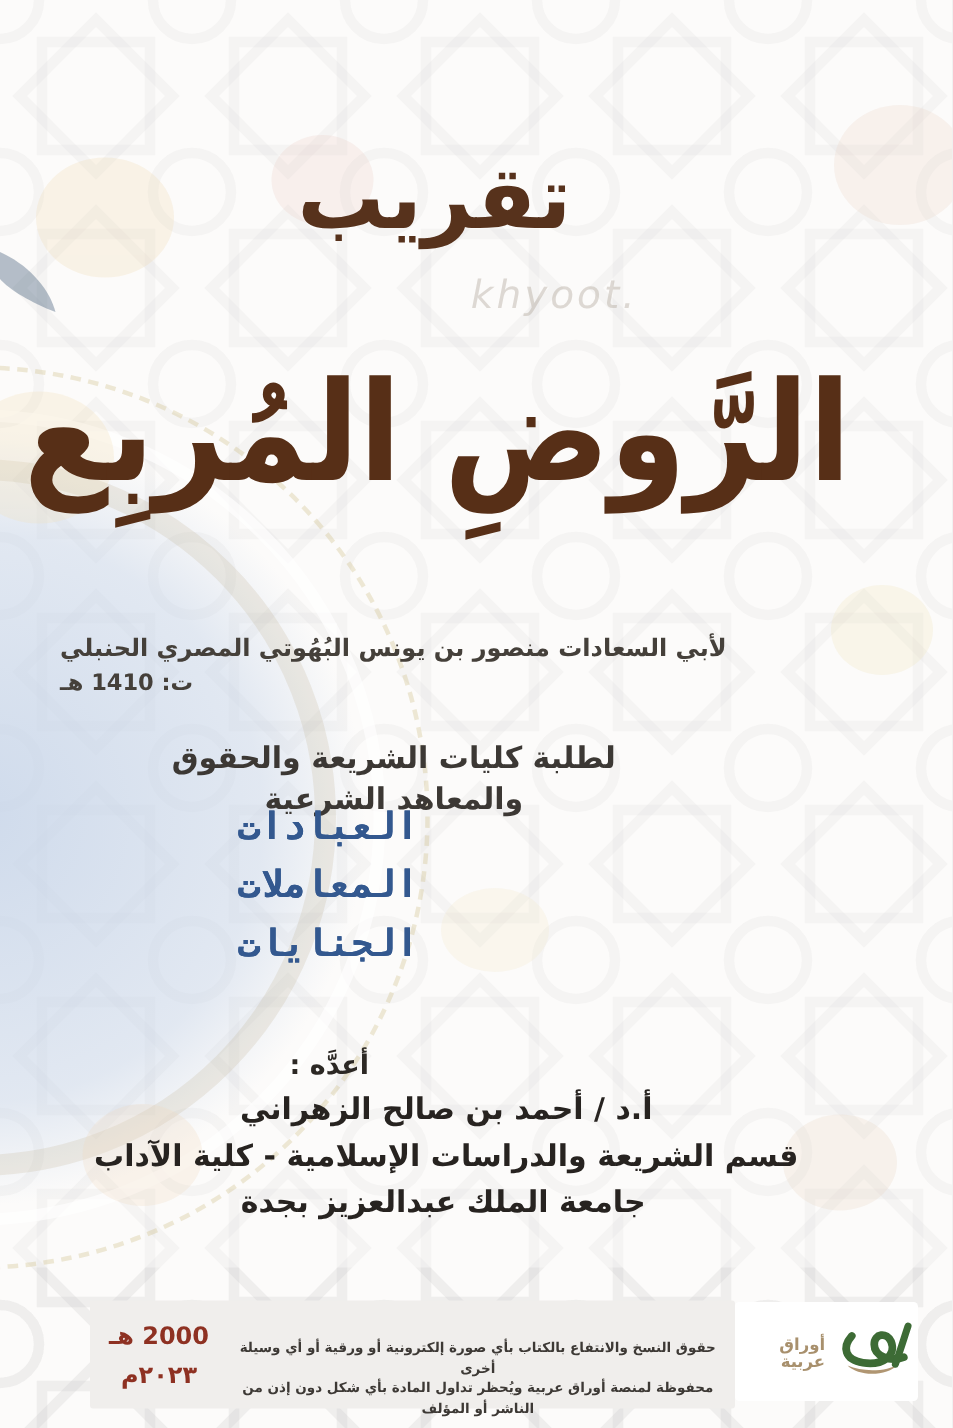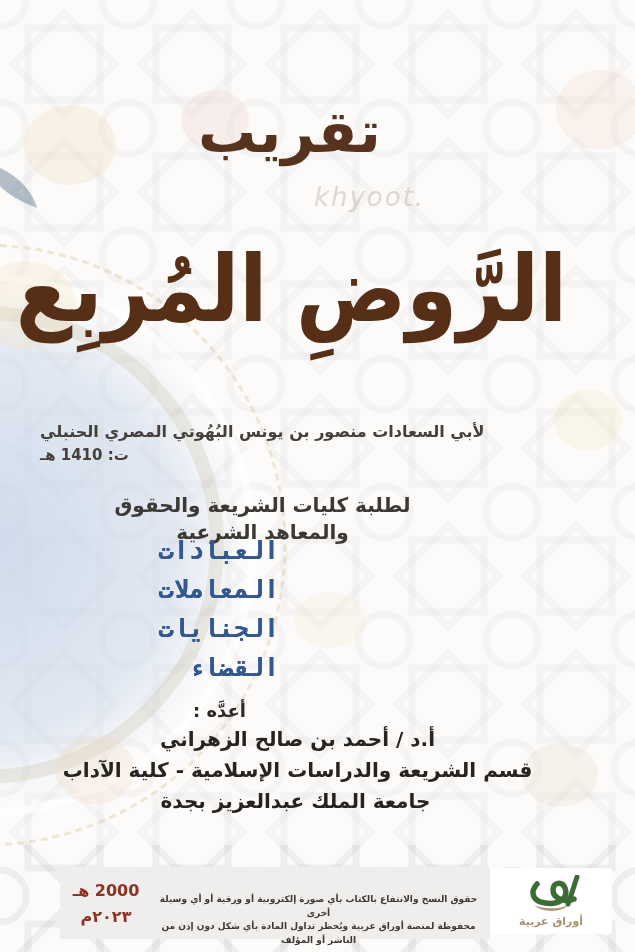--- a/index.html
+++ b/index.html
@@ -76,21 +76,21 @@
   .rights{
     margin-top:19px;font-size:9px;font-weight:700;color:#3d3935;line-height:1.5;
   }
   .year-col{
     position:absolute;top:11px;left:10px;width:72px;text-align:center;
     font-size:16px;font-weight:800;color:#8e3122;line-height:1.6;
   }
   .logo-box{
     position:absolute;top:868px;right:23px;width:122px;height:66px;
     background:#ffffff;border-radius:3px;
-    display:flex;flex-direction:column;align-items:center;justify-content:center;
+    display:flex;flex-direction:row;align-items:center;justify-content:center;
   }
   .logo-wordmark{
     font-size:11px;font-weight:700;color:#a8906d;line-height:1;margin-top:1px;
   }
 </style>
 </head>
 <body>
 
 <div class="page">
 
@@ -144,21 +144,20 @@
 
   <div class="audience-block">
     <div>لطلبة كليات الشريعة والحقوق</div>
     <div>والمعاهد الشرعية</div>
   </div>
 
   <div class="topics">
     <div class="topic">العبادات</div>
     <div class="topic">المعاملات</div>
     <div class="topic">الجنايات</div>
-    <div class="topic">القضاء</div>
   </div>
 
   <div class="prepared-label">أعدَّه :</div>
   <div class="preparer">أ.د / أحمد بن صالح الزهراني</div>
   <div class="department">قسم الشريعة والدراسات الإسلامية - كلية الآداب</div>
   <div class="university">جامعة الملك عبدالعزيز بجدة</div>
 
   <div class="footer-strip">
     <div class="publisher-col">
       <div class="rights">

